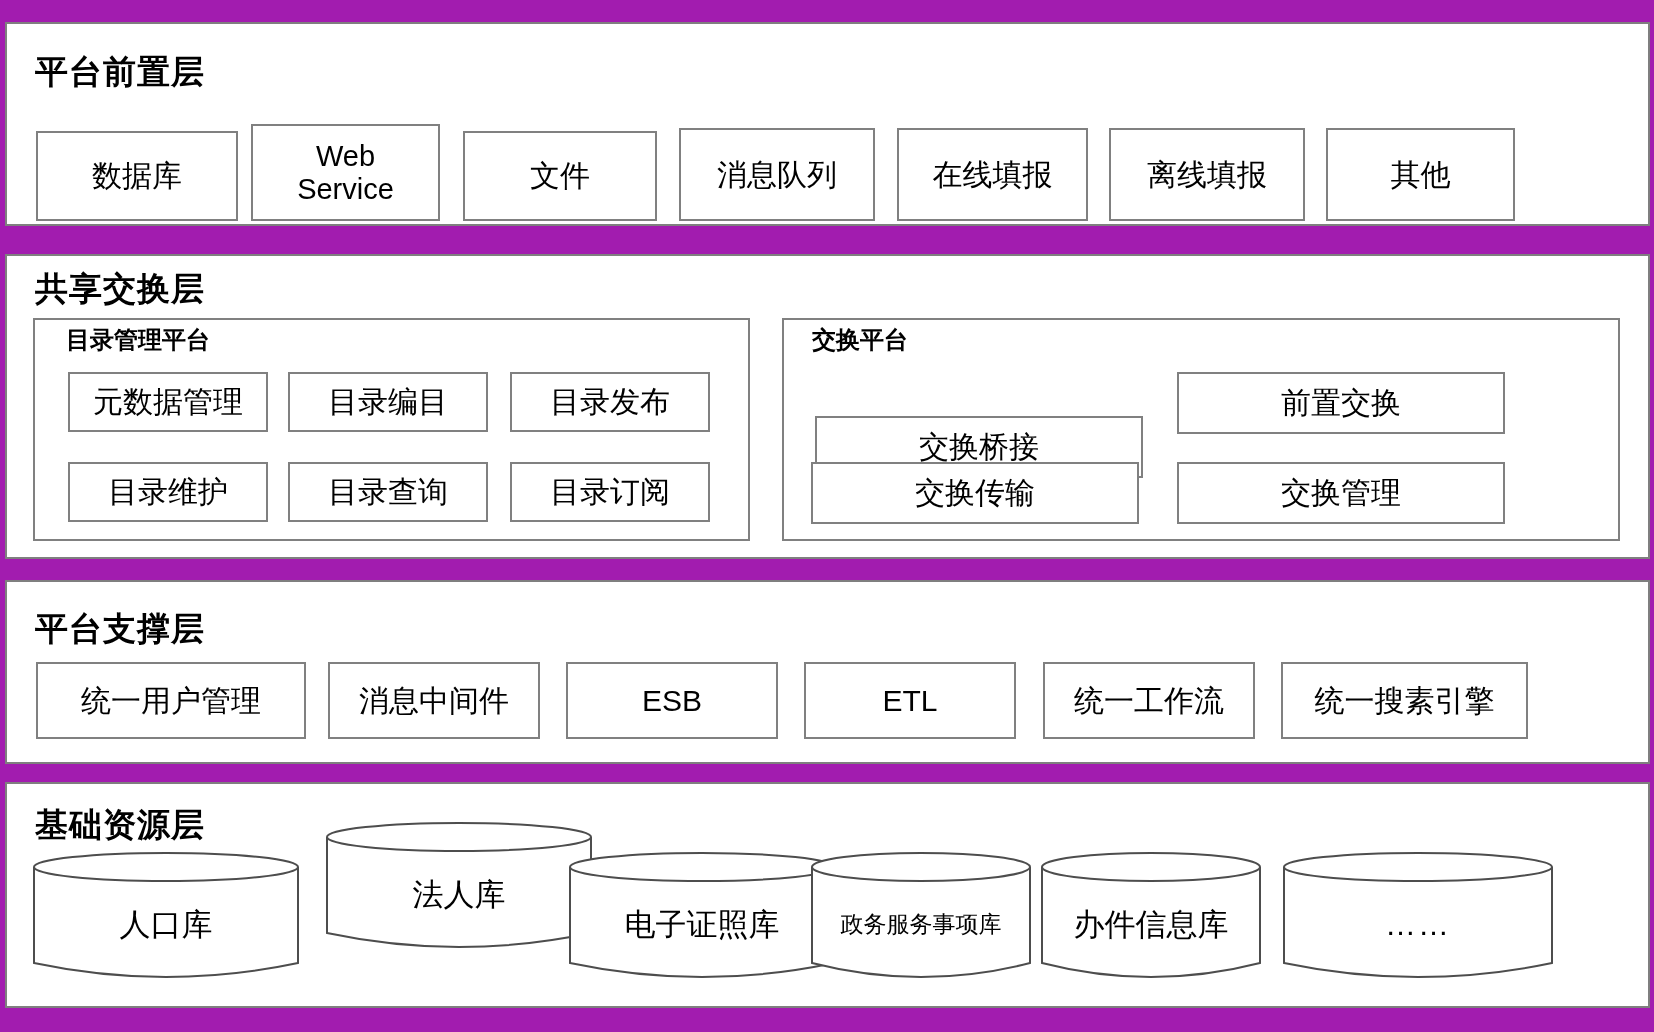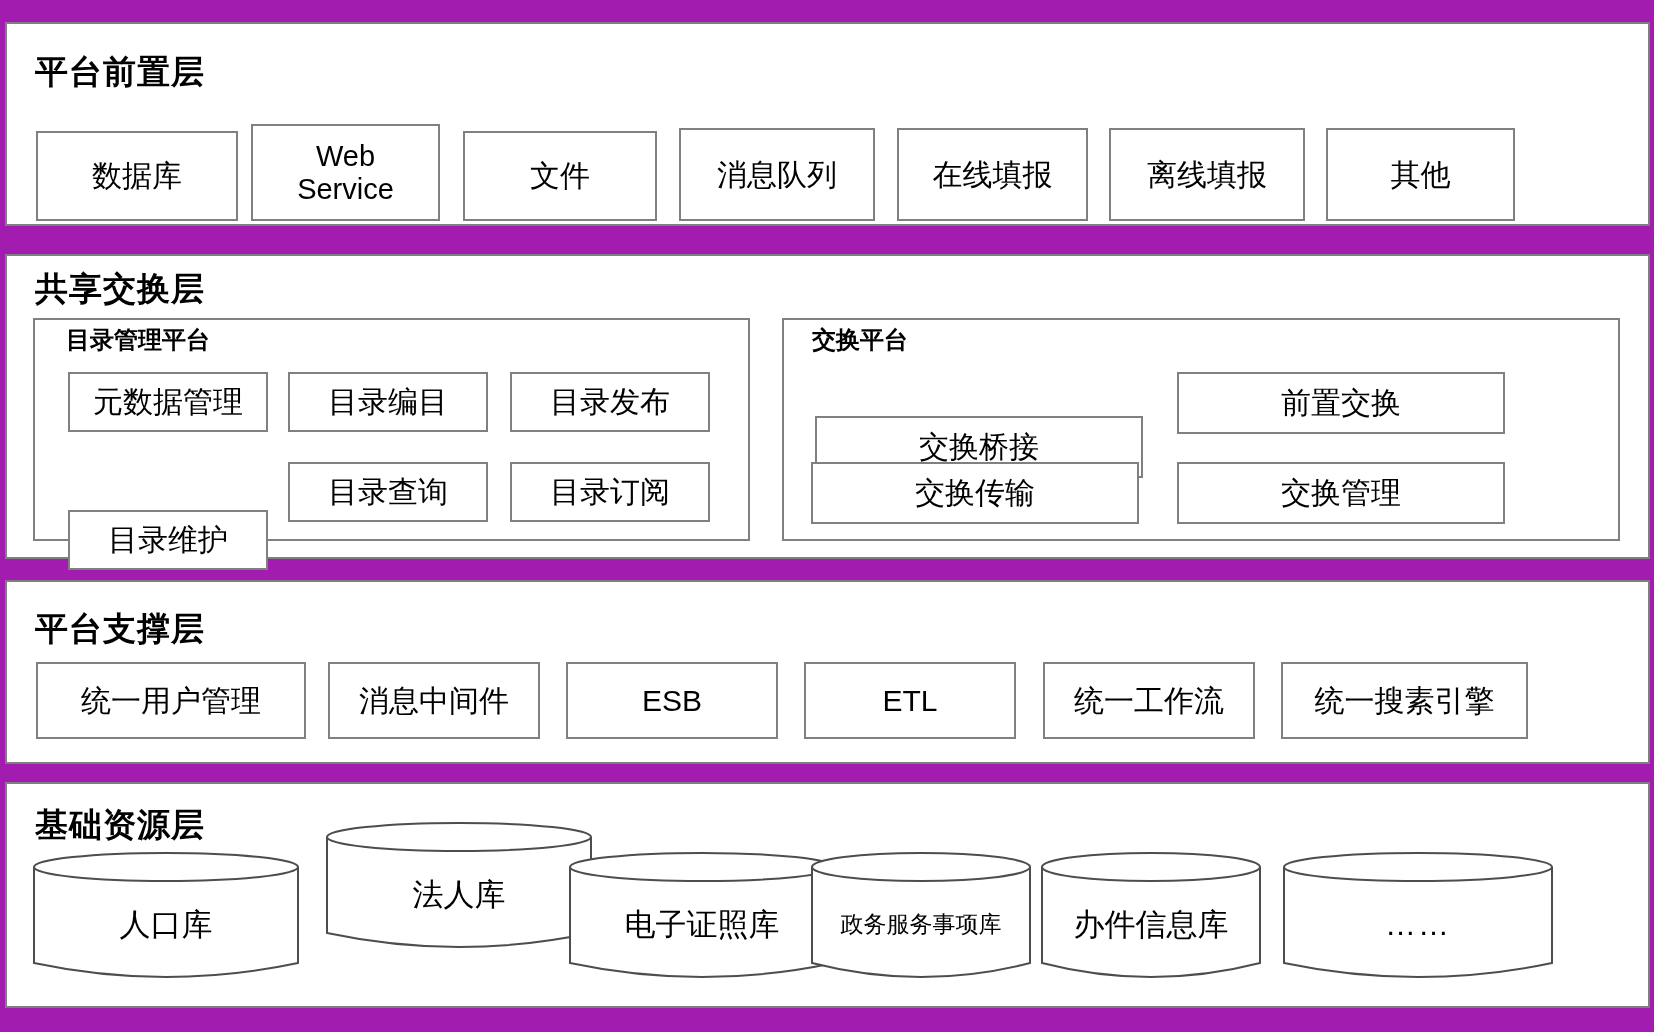--- a/index.html
+++ b/index.html
@@ -114,21 +114,21 @@
 
   <div class="layer" style="left:5px; top:254px; width:1645px; height:305px;"></div>
   <div class="layer-title" style="left:35px; top:272px;">共享交换层</div>
 
   <div class="subpanel" style="left:33px; top:318px; width:717px; height:223px;"></div>
   <div class="subpanel-title" style="left:66px; top:328px;">目录管理平台</div>
 
   <div class="node" style="left:68px; top:372px; width:200px; height:60px;">元数据管理</div>
   <div class="node" style="left:288px; top:372px; width:200px; height:60px;">目录编目</div>
   <div class="node" style="left:510px; top:372px; width:200px; height:60px;">目录发布</div>
-  <div class="node" style="left:68px; top:462px; width:200px; height:60px;margin-top:48px;">目录维护</div>
+  <div class="node" style="left:68px; top:462px; width:200px; height:60px;">目录维护</div>
   <div class="node" style="left:510px; top:462px; width:200px; height:60px;">目录订阅</div>
   <div class="node" style="left:288px; top:462px; width:200px; height:60px;">目录查询</div>
 
   <div class="subpanel" style="left:782px; top:318px; width:838px; height:223px;"></div>
   <div class="subpanel-title" style="left:812px; top:328px;">交换平台</div>
 
   <div class="node" style="left:815px; top:372px; width:328px; height:62px;margin-top:44px;">交换桥接</div>
   <div class="node" style="left:1177px; top:372px; width:328px; height:62px;">前置交换</div>
   <div class="node" style="left:811px; top:462px; width:328px; height:62px;">交换传输</div>
   <div class="node" style="left:1177px; top:462px; width:328px; height:62px;">交换管理</div>

